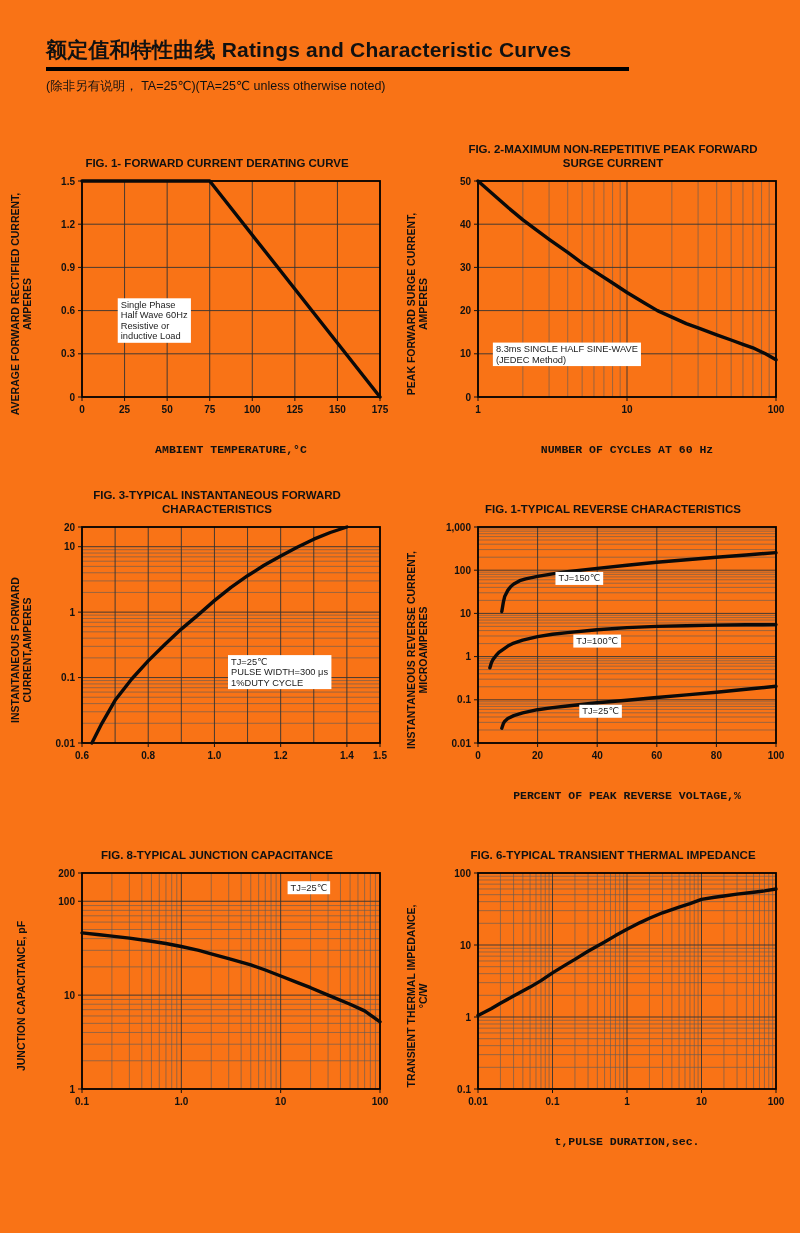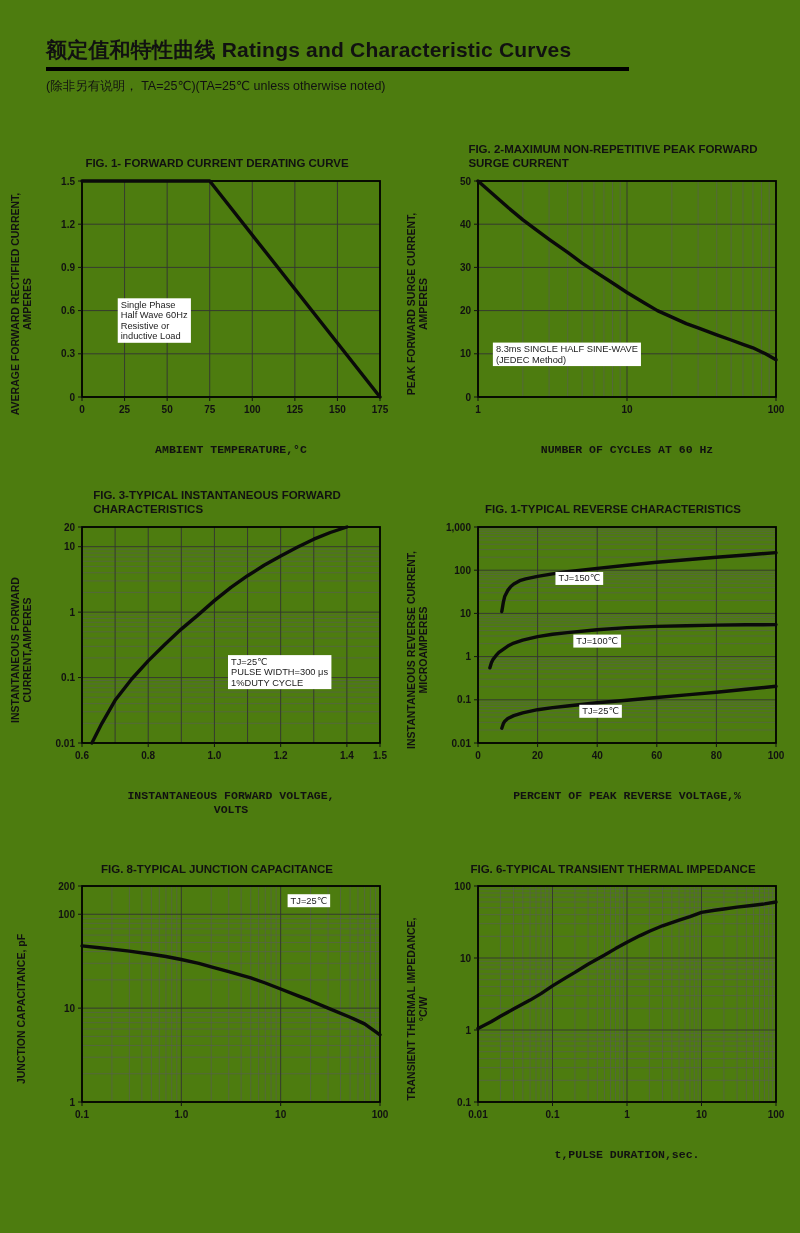--- a/index.html
+++ b/index.html
@@ -1,25 +1,25 @@
 <!DOCTYPE html>
 <html><head>
 <meta charset="utf-8">
 <style>
   html,body{margin:0;padding:0;background:#fff;}
   body{font-family:"Liberation Sans","DejaVu Sans",sans-serif;color:#111;}
-  .page{width:800px;height:1233px;background:#4d7c0f;position:relative;overflow:hidden;}
+  .page{width:800px;height:1233px;background:#f97316;position:relative;overflow:hidden;}
   .header{padding:36px 0 0 46px;}
   .title{font-size:21px;font-weight:bold;margin:0;letter-spacing:.2px;}
   .title-rule{width:583px;height:4px;background:#000;margin-top:3px;}
   .subtitle{font-size:12.5px;margin-top:7px;}
   .charts{display:grid;grid-template-columns:392px 392px;column-gap:4px;row-gap:22px;margin:38px 0 0 6px;}
   .figure{width:390px;}
   .fig-title{margin-left:32px;height:38px;display:flex;align-items:flex-end;justify-content:center;
-             font-weight:bold;font-size:11.5px;line-height:1.2;white-space:pre-line;}
+             text-align:center;font-weight:bold;font-size:11.5px;line-height:1.2;white-space:pre-line;}
   .fig-body{display:flex;margin-top:2px;}
   .ycol{width:32px;height:262px;position:relative;flex:none;}
   .ylabel{position:absolute;left:50%;top:50%;transform:translate(-50%,-50%) rotate(-90deg);
           width:252px;text-align:center;font-weight:bold;font-size:10.5px;line-height:1.12;white-space:pre-line;}
   svg.plot{flex:none;display:block;}
   svg.plot text{font-size:10px;fill:#111;font-weight:600;}
   svg.plot text.ann{font-size:9.3px;fill:#222;font-weight:400;}
   .fig-xlabel{margin-left:76px;width:298px;text-align:center;font-weight:bold;font-size:11.5px;
               margin-top:8px;line-height:1.2;white-space:pre-line;font-family:Liberation Mono, monospace;}
 </style>
@@ -225,22 +225,20 @@
             <text x="37" y="11.5" text-anchor="end">20</text>
             <path d="M53.9 224.0 L63.9 204.3 L77.1 181.3 L93.7 160.0 L110.2 141.9 L126.8 125.5 L143.3 110.1 L159.9 96.1 L176.4 81.6 L193.0 68.3 L209.6 56.7 L226.1 46.3 L242.7 37.0 L259.2 28.3 L275.8 20.2 L292.3 13.5 L308.9 8.0" fill="none" stroke="#0a0a0a" stroke-width="3.4" stroke-linecap="round" stroke-linejoin="round"></path>
             <g>
               <rect x="190" y="136.10000610351562" width="103.4150390625" height="34" fill="#fff"></rect>
               <text x="193" y="145.6" class="ann">TJ=25℃</text>
               <text x="193" y="156.1" class="ann">PULSE WIDTH=300 μs</text>
               <text x="193" y="166.6" class="ann">1%DUTY CYCLE</text>
             </g>
           </svg>
       </div>
-      <div class="fig-xlabel">INSTANTANEOUS FORWARD VOLTAGE,
-VOLTS</div>
     </div>
 
     <div class="figure">
       <div class="fig-title">FIG. 1-TYPICAL REVERSE CHARACTERISTICS</div>
       <div class="fig-body">
         <div class="ycol">
             <div class="ylabel">INSTANTANEOUS REVERSE CURRENT,
 MICROAMPERES</div>
           </div>
         <svg class="plot" width="350" height="262" viewBox="0 0 350 262">

